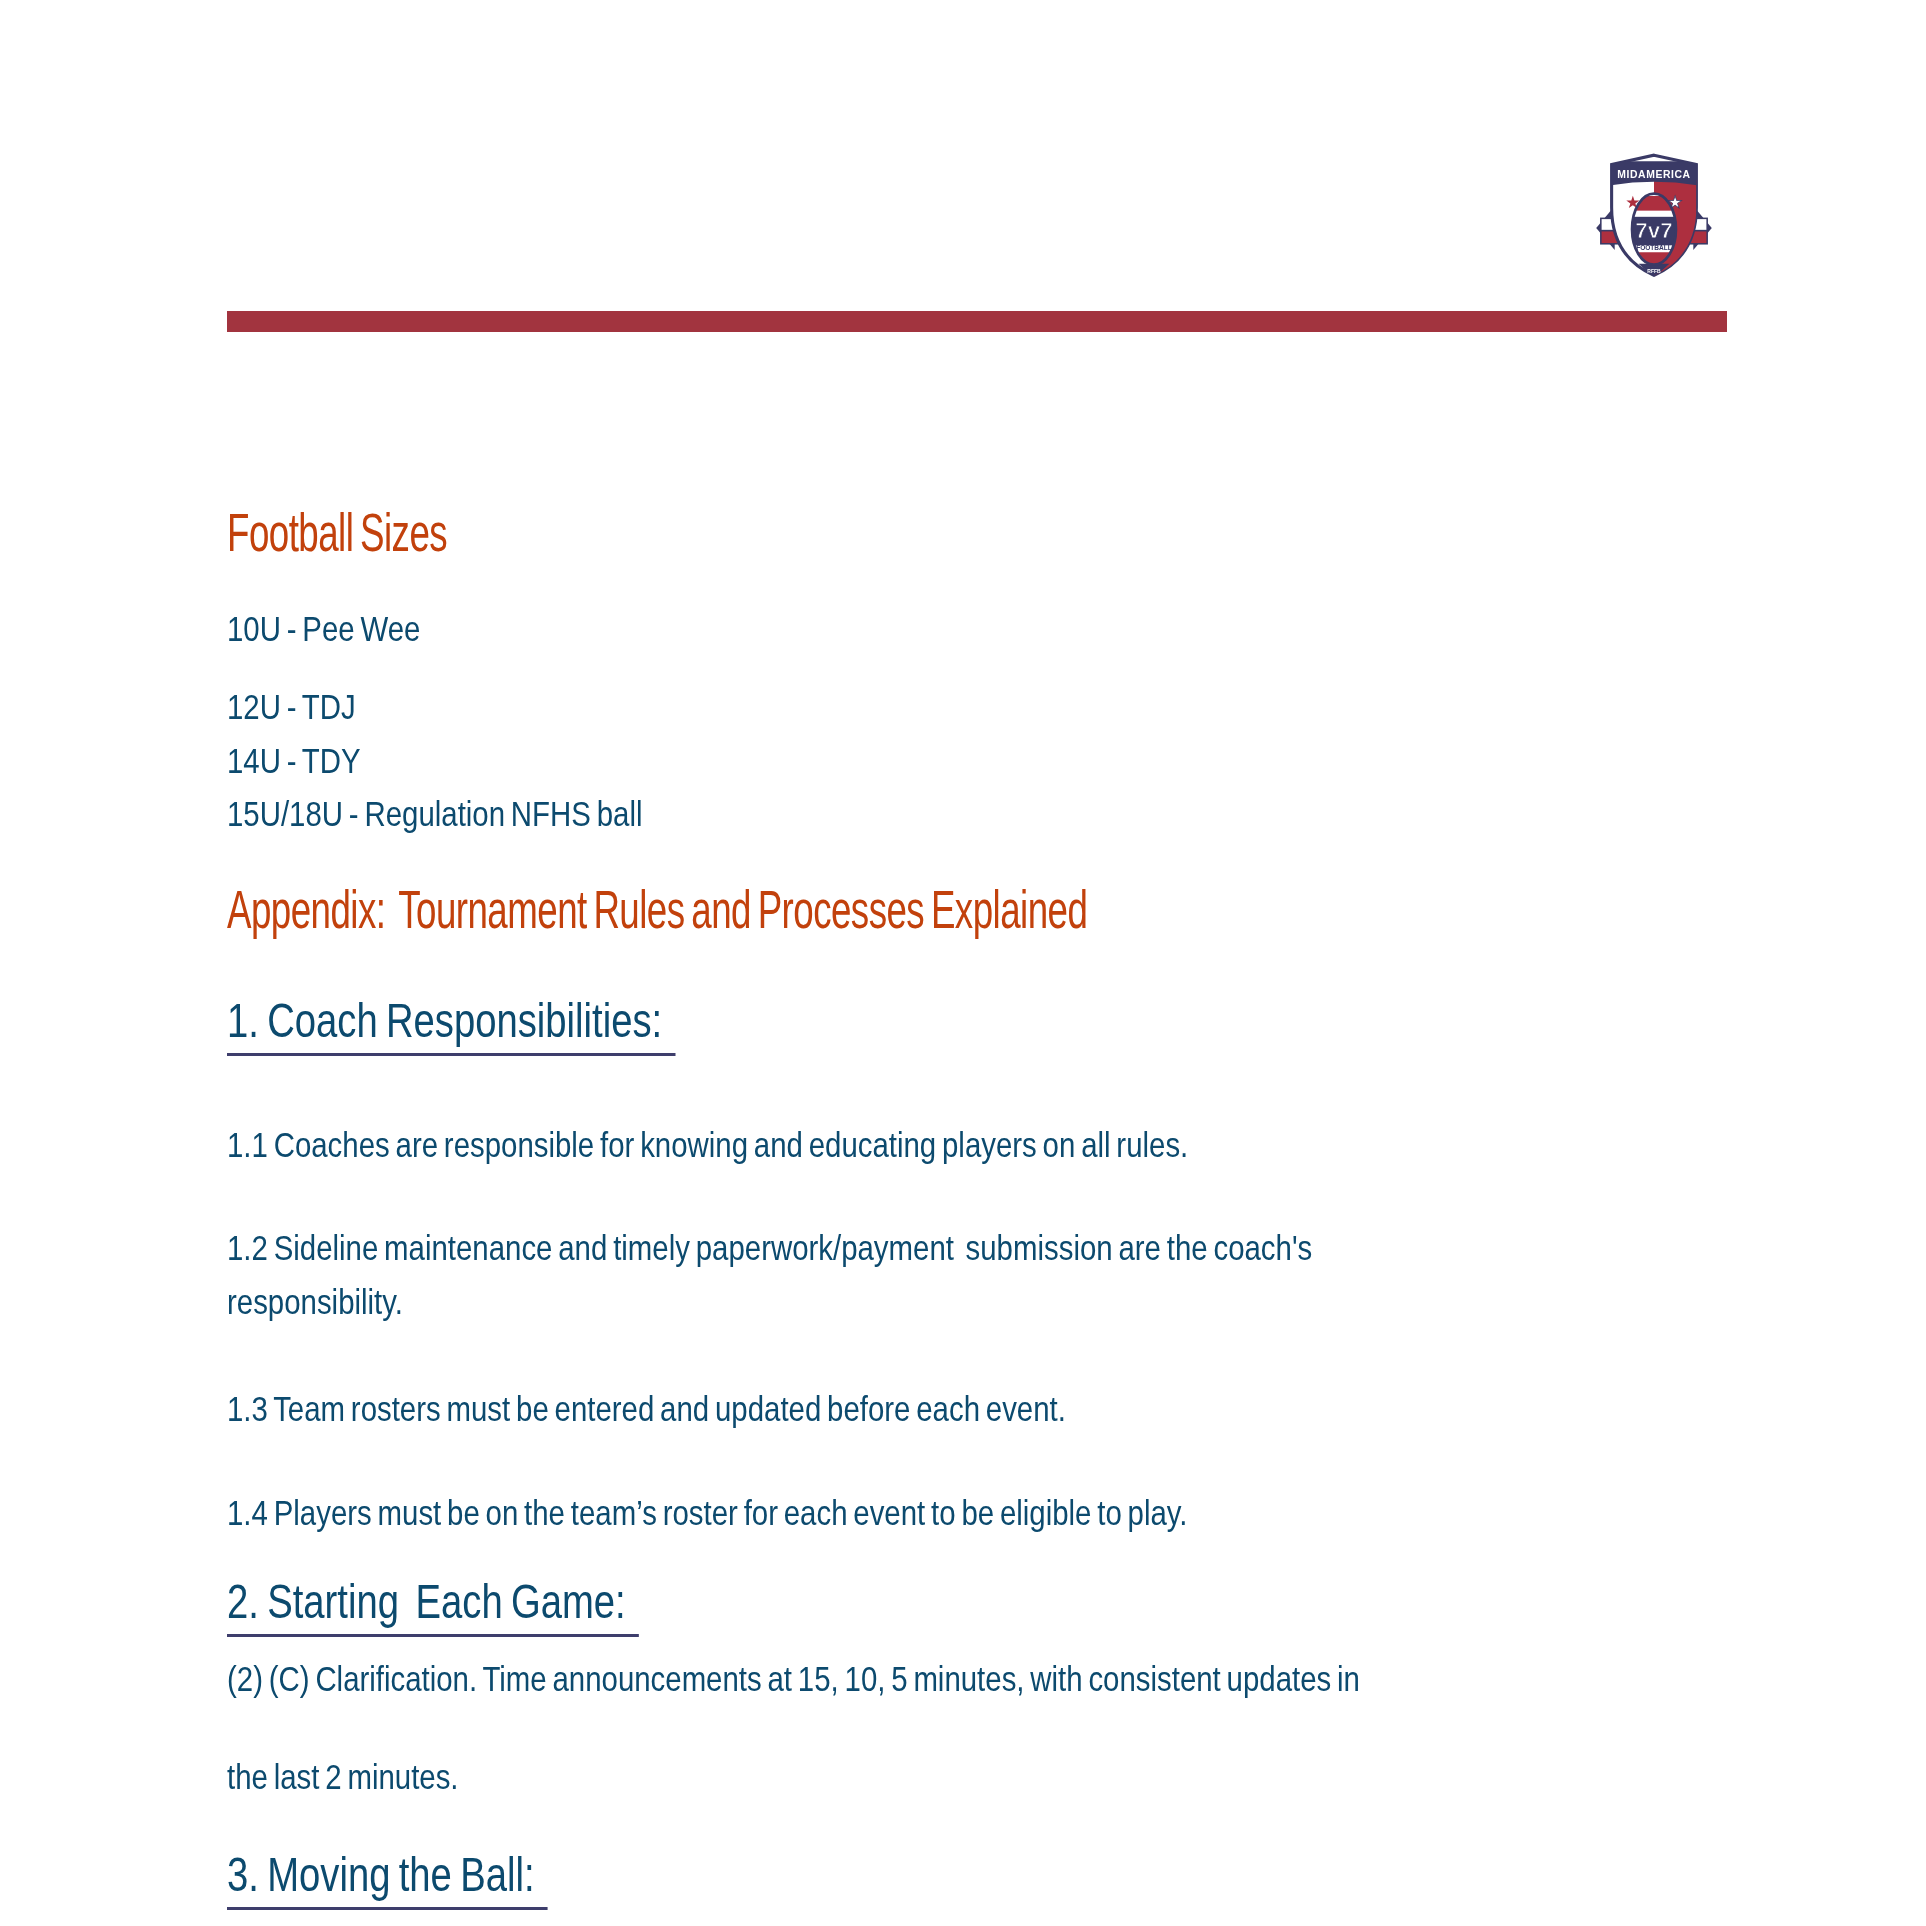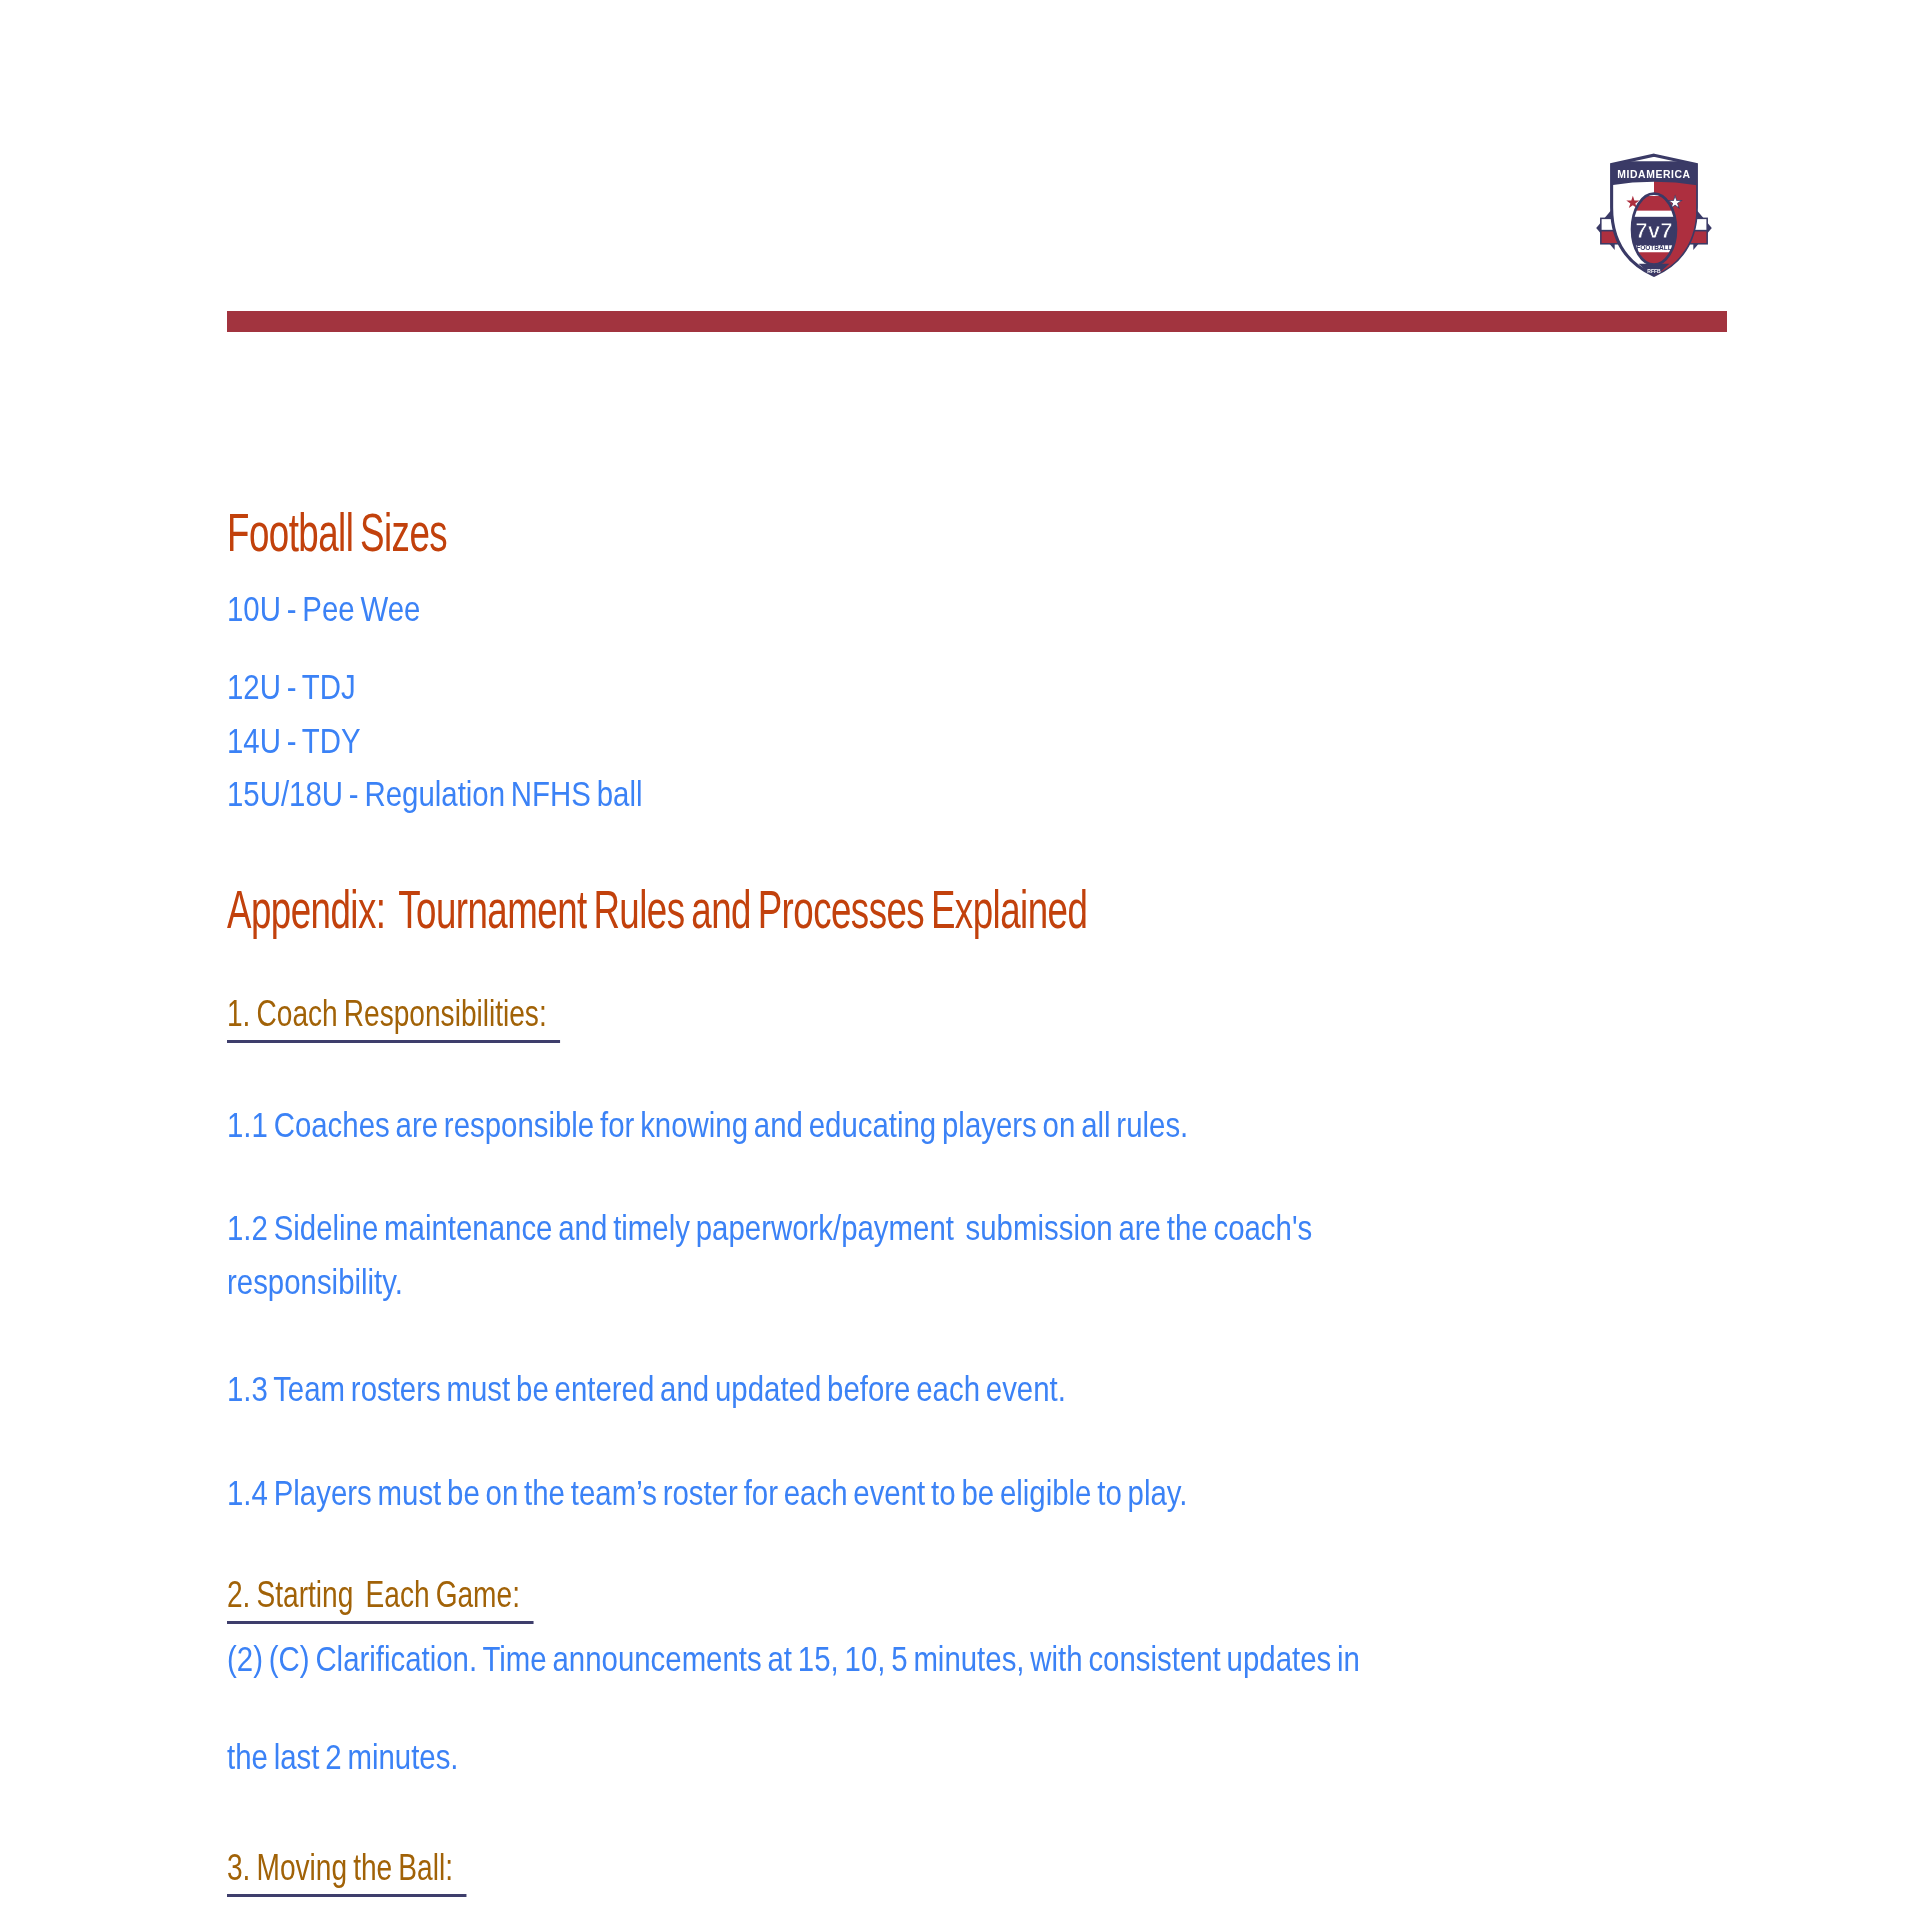--- a/index.html
+++ b/index.html
@@ -24,33 +24,34 @@
   .sq-head   { transform: scaleX(0.78); }
   .sq-body   { transform: scaleX(0.84); }
 
   .red-title {
     font-size: 54px;
     color: #c2410c;
     letter-spacing: -0.8px;
     word-spacing: -0.08em;
   }
   .nav-heading {
-    font-size: 36px;
-    color: #a16207;
+    font-size: 49px;
+    color: #0c4a6e;
     word-spacing: -0.06em;
   }
   .nav-heading .sq {
     border-bottom: 3.9px solid #3E3E6C;
     padding-bottom: 7.7px;
     padding-right: 17px;
   }
   .body-line {
     font-size: 35px;
-    color: #3b82f6;
+    color: #0c4a6e;
     word-spacing: -0.08em;
+    margin-top: 20px;
   }
   .rule-bar {
     position: absolute;
     left: 227px;
     top: 311px;
     width: 1500px;
     height: 21px;
     background: #A2343F;
   }
   .logo {

